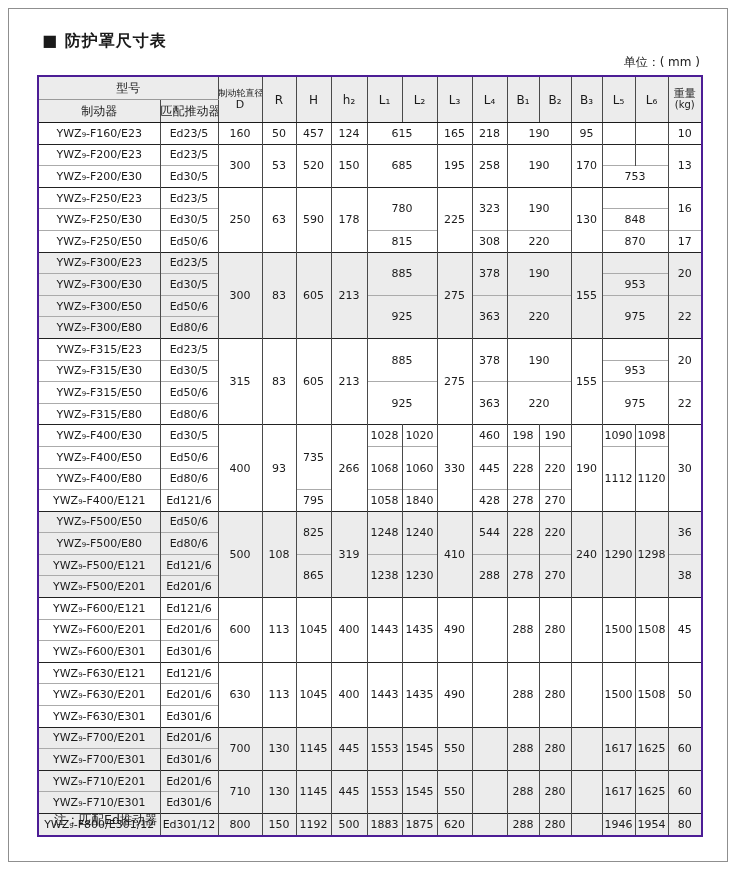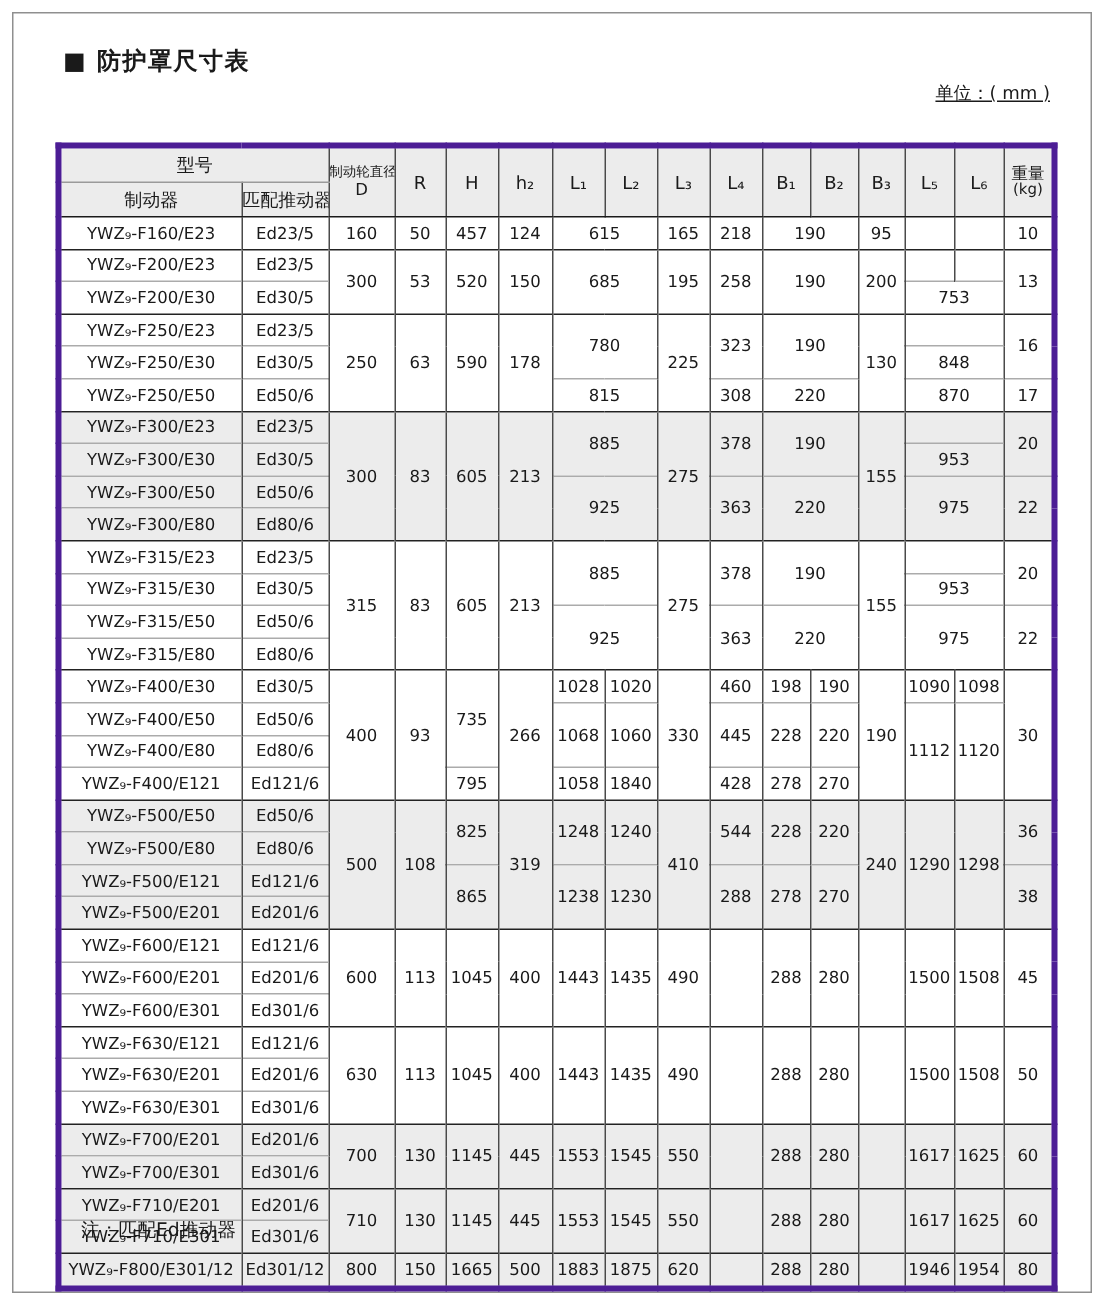--- a/index.html
+++ b/index.html
@@ -10,27 +10,26 @@
   }
   .frame {
     position:absolute; left:8px; top:8px; width:720px; height:854px;
     border:1px solid #8f8f8f; box-sizing:border-box; background:#fff;
   }
   .title {
     position:absolute; left:42px; top:31px;
     font-size:16px; font-weight:bold; letter-spacing:1px;
   }
   .unit {
-    position:absolute; right:37px; top:54px; font-size:12px;text-decoration:underline;
+    position:absolute; right:37px; top:54px; font-size:12px;
   }
   table.dim {
     position:absolute; left:37px; top:75px; width:581px;
     border-collapse:collapse; table-layout:fixed;
-    border:4px solid #4c1d95;
-    margin-top:20px;
+    border:2px solid #4c1d95;
   }
   .dim th, .dim td {
     border-left:1px solid #4a4a4a; border-right:1px solid #4a4a4a;
     text-align:center; vertical-align:middle; padding:0;
     overflow:hidden; white-space:nowrap;
   }
   .dim thead th {
     background:#ececec; font-size:12px; font-weight:normal;
     height:22px; border-top:1px solid #4a4a4a;
     border-bottom:1px solid #1a1a1a;
@@ -127,21 +126,21 @@
         <td>YWZ₉-F200/E23</td>
         <td>Ed23/5</td>
         <td rowspan="2">300</td>
         <td rowspan="2">53</td>
         <td rowspan="2">520</td>
         <td rowspan="2">150</td>
         <td rowspan="2" colspan="2">685</td>
         <td rowspan="2">195</td>
         <td rowspan="2">258</td>
         <td rowspan="2" colspan="2">190</td>
-        <td rowspan="2">200</td>
+        <td rowspan="2">170</td>
         <td></td>
         <td></td>
         <td rowspan="2">13</td>
       </tr>
       <tr class="">
         <td>YWZ₉-F200/E30</td>
         <td>Ed30/5</td>
         <td colspan="2">753</td>
       </tr>
       <tr class="gs">
@@ -413,21 +412,21 @@
       </tr>
       <tr class=" shade">
         <td>YWZ₉-F710/E301</td>
         <td>Ed301/6</td>
       </tr>
       <tr class="gs shade">
         <td>YWZ₉-F800/E301/12</td>
         <td>Ed301/12</td>
         <td>800</td>
         <td>150</td>
-        <td>1665</td>
+        <td>1192</td>
         <td>500</td>
         <td>1883</td>
         <td>1875</td>
         <td>620</td>
         <td></td>
         <td>288</td>
         <td>280</td>
         <td></td>
         <td>1946</td>
         <td>1954</td>

